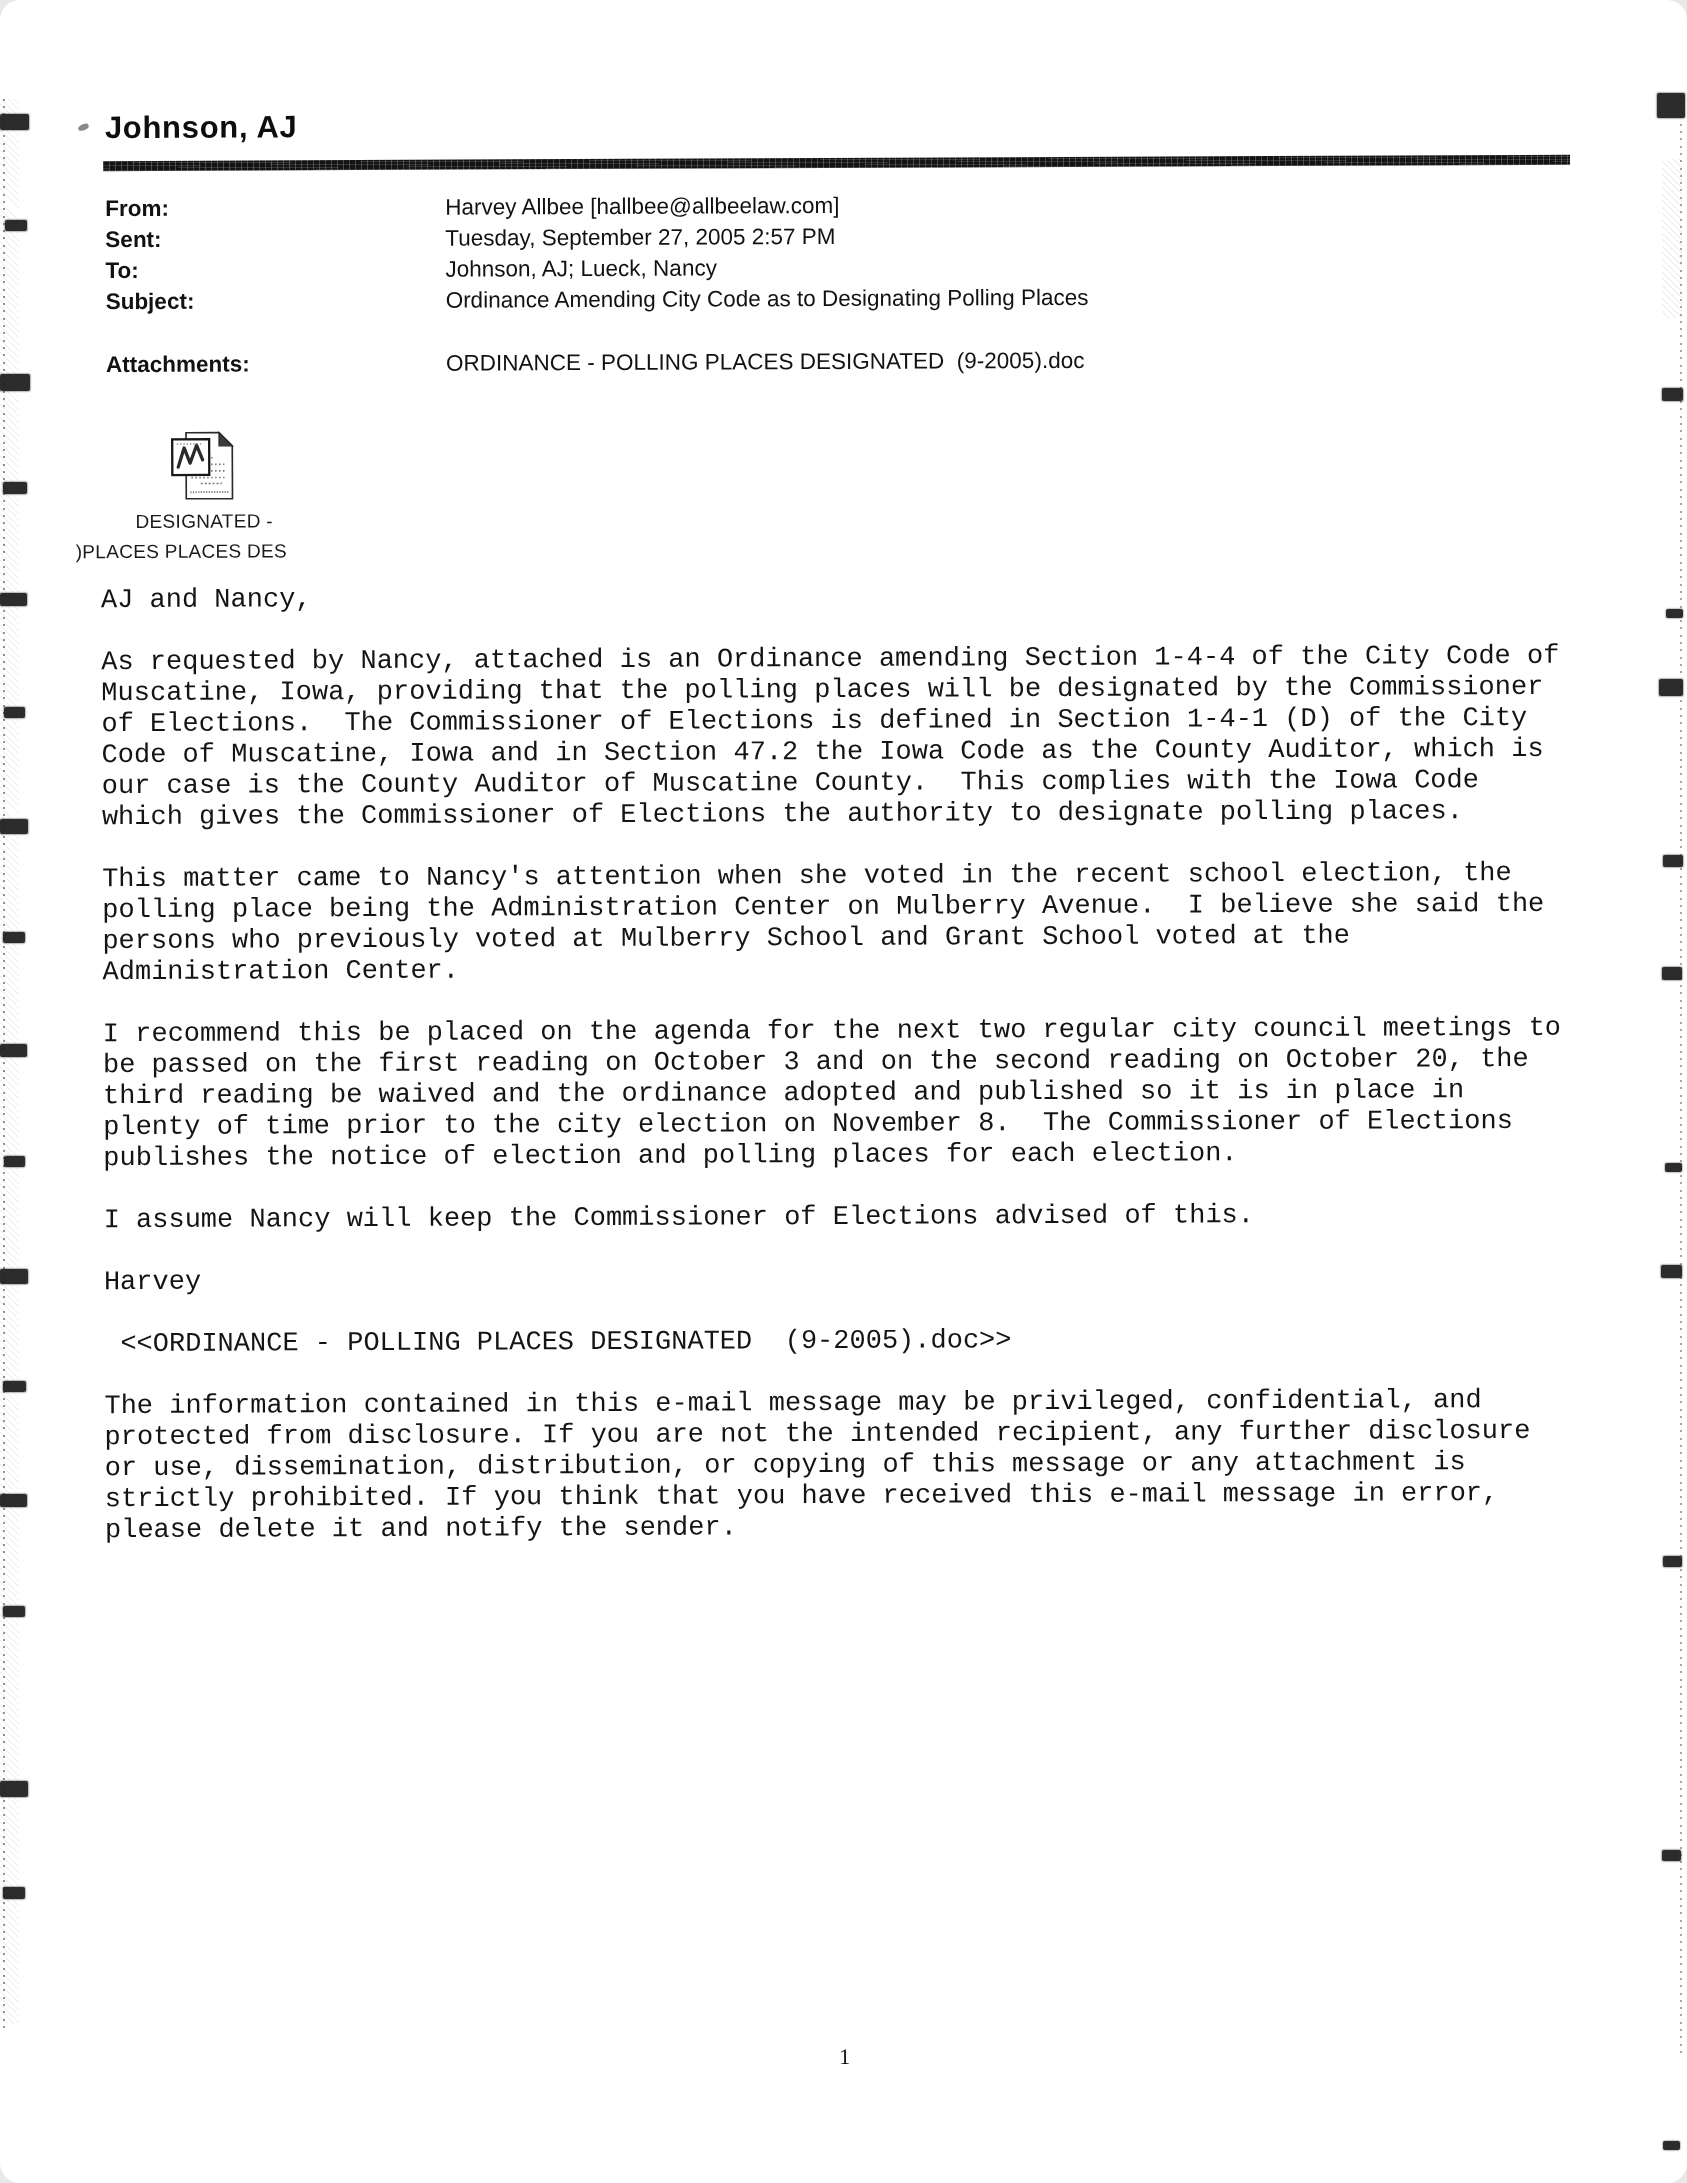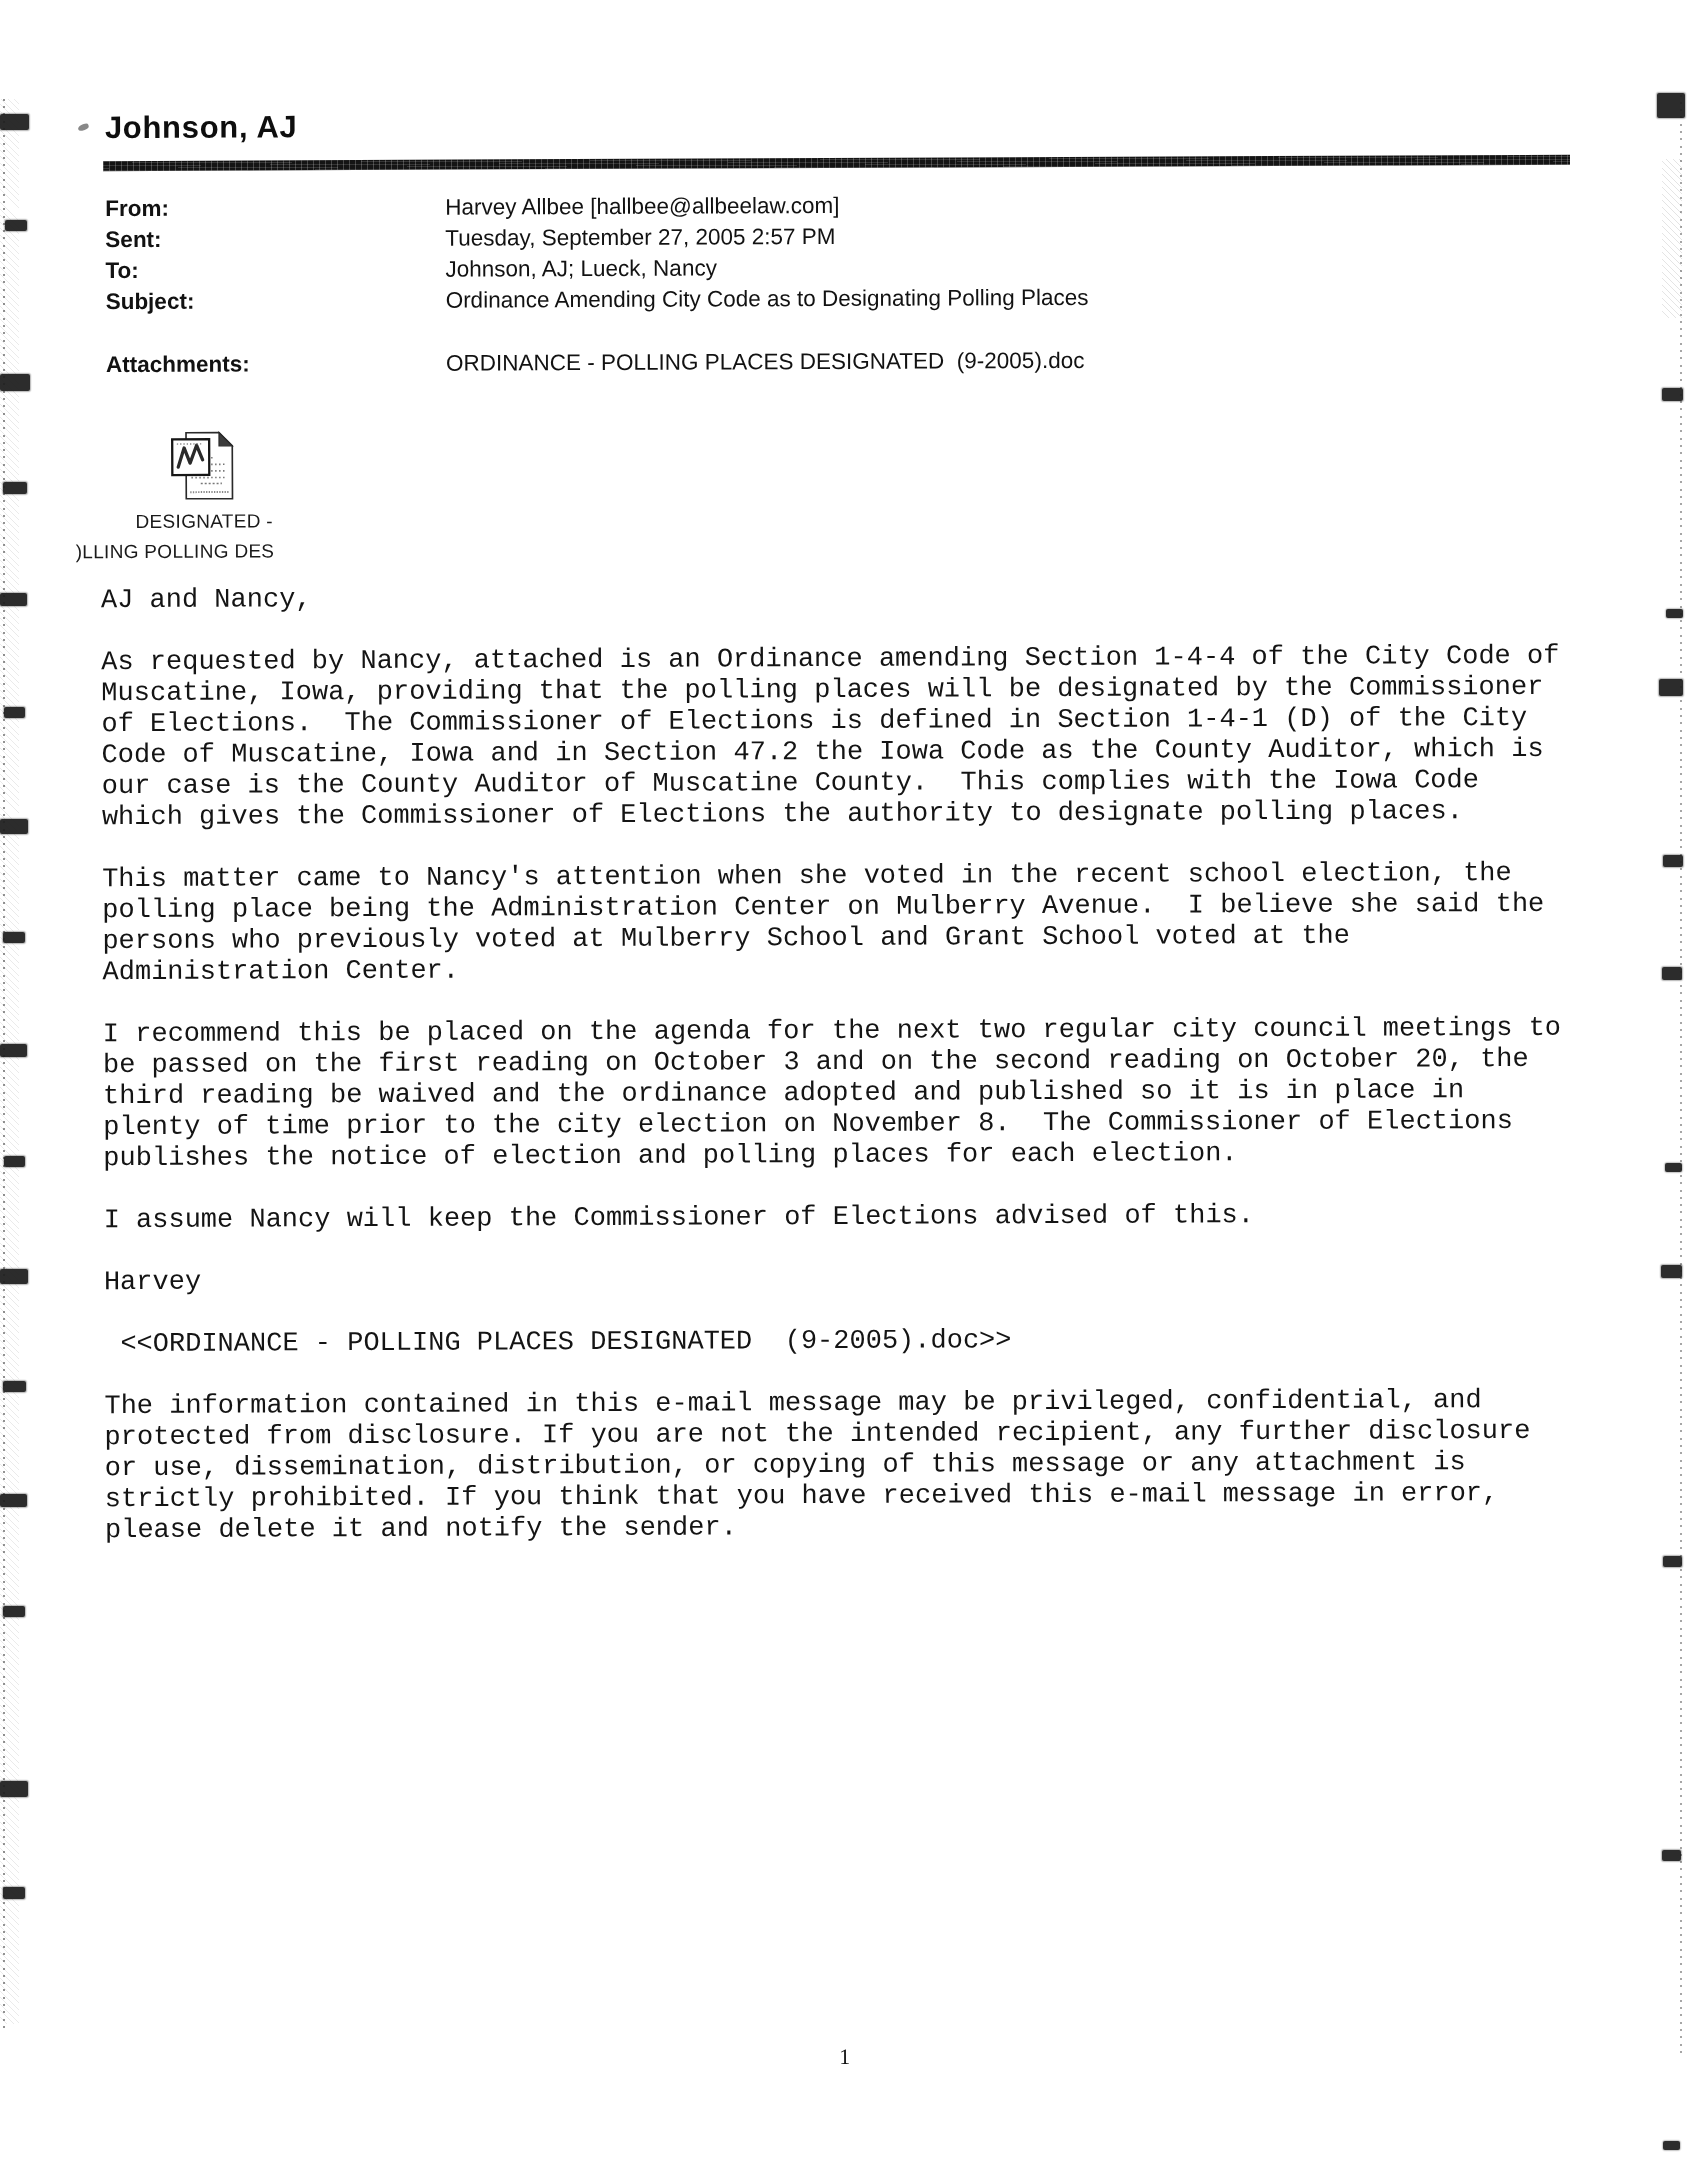--- a/index.html
+++ b/index.html
@@ -1,18 +1,18 @@
 <!DOCTYPE html>
 <html style="font-size:10.6px"><head>
 <meta charset="utf-8">
 <style>
   html,body{margin:0;padding:0;background:#e8e8e8;}
   .page{
     position:relative;width:1687px;height:2183px;background:#ffffff;
-    overflow:hidden;color:#121212;font-family:"Liberation Sans",sans-serif;
+    overflow:hidden;color:#121212;font-family:"Liberation Sans",sans-serif;border-radius:20px;
   }
   .content{position:absolute;left:0;top:0;width:1687px;height:2183px;
     transform:rotate(-0.25deg);transform-origin:132px 165px;}
   .title{position:absolute;left:105px;top:110px;font-size:31px;font-weight:bold;
     letter-spacing:0.7px;color:#0e0e0e;}
   .rule{position:absolute;left:103px;top:161px;width:1467px;height:10px;background-color:#141414;
     background-image:
       repeating-linear-gradient(90deg, rgba(255,255,255,.22) 0 1.3px, transparent 1.3px 6px),
       repeating-linear-gradient(0deg, rgba(255,255,255,.14) 0 0.7px, transparent 0.7px 2.6px);}
   .fields{position:absolute;left:105px;top:193px;font-size:22.5px;line-height:31px;}
@@ -88,21 +88,21 @@
         <line x1="32" y1="64" x2="86" y2="64" stroke="#666" stroke-width="2.5" stroke-dasharray="2,4"></line>
         <line x1="32" y1="74" x2="86" y2="74" stroke="#666" stroke-width="2.5" stroke-dasharray="2,4"></line>
         <line x1="46" y1="83" x2="78" y2="83" stroke="#777" stroke-width="2.5" stroke-dasharray="3,3"></line>
         <line x1="30" y1="96" x2="88" y2="96" stroke="#888" stroke-width="3" stroke-dasharray="2,2"></line>
         <rect x="3" y="16" width="56" height="54" fill="#ffffff" stroke="#161616" stroke-width="3.5"></rect>
         <path d="M12 58 L21 29 L30 52 L40 25 L49 47" fill="none" stroke="#2a2a2a" stroke-width="5" stroke-linejoin="round" stroke-linecap="round"></path>
         <line x1="10" y1="23" x2="50" y2="23" stroke="#888" stroke-width="2" stroke-dasharray="2,3"></line>
       </svg>
     </div>
     <div class="cap cap1">DESIGNATED -</div>
-    <div class="cap cap2">)LLING POLLING DES</div>
+    <div class="cap cap2">)PLACES PLACES DES</div>
 
     <pre class="bodytext">AJ and Nancy,
 
 As requested by Nancy, attached is an Ordinance amending Section 1-4-4 of the City Code of
 Muscatine, Iowa, providing that the polling places will be designated by the Commissioner
 of Elections.  The Commissioner of Elections is defined in Section 1-4-1 (D) of the City
 Code of Muscatine, Iowa and in Section 47.2 the Iowa Code as the County Auditor, which is
 our case is the County Auditor of Muscatine County.  This complies with the Iowa Code
 which gives the Commissioner of Elections the authority to designate polling places.
 

